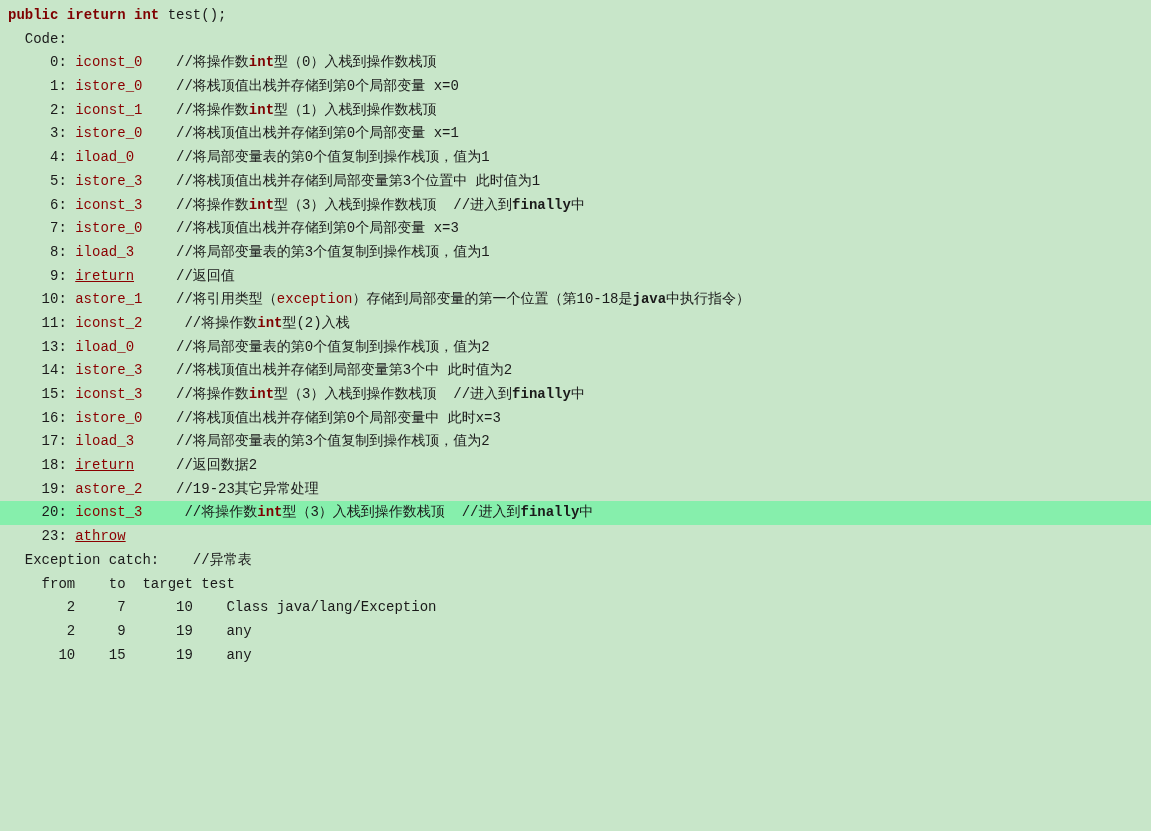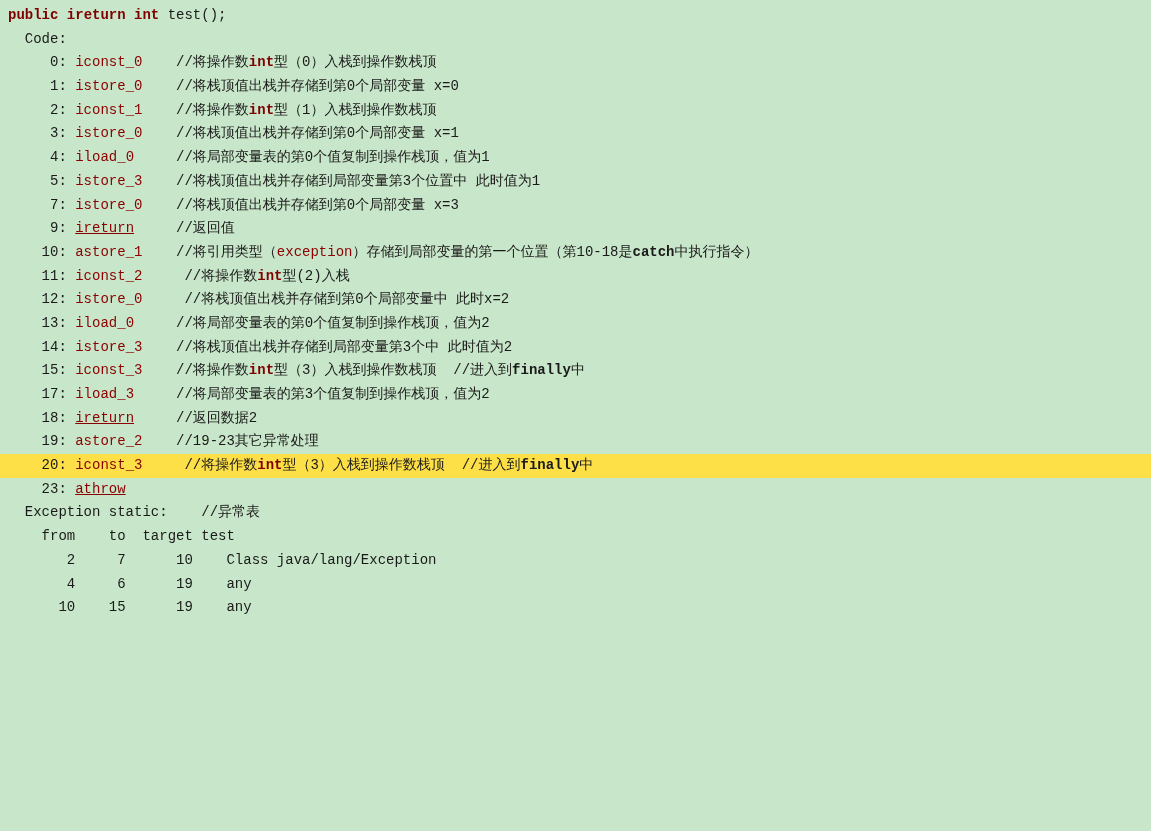--- a/index.html
+++ b/index.html
@@ -24,21 +24,21 @@
     }
 
     .code-line {
       display: block;
       padding: 1px 8px;
       white-space: pre;
       line-height: 1.55;
     }
 
     .code-line.highlighted {
-      background-color: #fde047;
+      background-color: #86efac;
     }
 
     .keyword {
       color: #7f0000;
       font-weight: bold;
     }
 
     .opcode {
       color: #8b0000;
       text-align: center;
@@ -58,33 +58,35 @@
   <span class="code-line"><span class="keyword bold-keyword">public</span> <span class="keyword bold-keyword">ireturn</span> <span class="keyword bold-keyword">int</span> test();</span>
 
   <span class="code-line">  Code:</span>
 
   <span class="code-line">     0: <span class="opcode">iconst_0</span>    //将操作数<span class="keyword bold-keyword">int</span>型（0）入栈到操作数栈顶</span>
   <span class="code-line">     1: <span class="opcode">istore_0</span>    //将栈顶值出栈并存储到第0个局部变量 x=0</span>
   <span class="code-line">     2: <span class="opcode">iconst_1</span>    //将操作数<span class="keyword bold-keyword">int</span>型（1）入栈到操作数栈顶</span>
   <span class="code-line">     3: <span class="opcode">istore_0</span>    //将栈顶值出栈并存储到第0个局部变量 x=1</span>
   <span class="code-line">     4: <span class="opcode">iload_0</span>     //将局部变量表的第0个值复制到操作栈顶，值为1</span>
   <span class="code-line">     5: <span class="opcode">istore_3</span>    //将栈顶值出栈并存储到局部变量第3个位置中 此时值为1</span>
+  <span class="code-line">     6: <span class="opcode">iconst_3</span>    //将操作数<span class="keyword bold-keyword">int</span>型（3）入栈到操作数栈顶  //进入到<span class="bold-keyword">finally</span>中</span>
   <span class="code-line">     7: <span class="opcode">istore_0</span>    //将栈顶值出栈并存储到第0个局部变量 x=3</span>
+  <span class="code-line">     8: <span class="opcode">iload_3</span>     //将局部变量表的第3个值复制到操作栈顶，值为1</span>
   <span class="code-line">     9: <span class="opcode" style="color:#8b0000;text-decoration:underline;">ireturn</span>     //返回值</span>
-  <span class="code-line">    10: <span class="opcode">astore_1</span>    //将引用类型（<span class="opcode">exception</span>）存储到局部变量的第一个位置（第10-18是<span class="bold-keyword">catch</span>中执行指令）</span>
+  <span class="code-line">    10: <span class="opcode">astore_1</span>    //将引用类型（<span class="opcode">exception</span>）存储到局部变量的第一个位置（第10-18是<span class="bold-keyword">java</span>中执行指令）</span>
   <span class="code-line">    11: <span class="opcode">iconst_2</span>     //将操作数<span class="keyword bold-keyword">int</span>型(2)入栈</span>
-  <span class="code-line">    12: <span class="opcode">istore_0</span>     //将栈顶值出栈并存储到第0个局部变量中 此时x=2</span>
   <span class="code-line">    13: <span class="opcode">iload_0</span>     //将局部变量表的第0个值复制到操作栈顶，值为2</span>
   <span class="code-line">    14: <span class="opcode">istore_3</span>    //将栈顶值出栈并存储到局部变量第3个中 此时值为2</span>
   <span class="code-line">    15: <span class="opcode">iconst_3</span>    //将操作数<span class="keyword bold-keyword">int</span>型（3）入栈到操作数栈顶  //进入到<span class="bold-keyword">finally</span>中</span>
+  <span class="code-line">    16: <span class="opcode">istore_0</span>    //将栈顶值出栈并存储到第0个局部变量中 此时x=3</span>
   <span class="code-line">    17: <span class="opcode">iload_3</span>     //将局部变量表的第3个值复制到操作栈顶，值为2</span>
   <span class="code-line">    18: <span class="opcode" style="color:#8b0000;text-decoration:underline;">ireturn</span>     //返回数据2</span>
   <span class="code-line">    19: <span class="opcode">astore_2</span>    //19-23其它异常处理</span>
   <span class="code-line highlighted">    20: <span class="opcode">iconst_3</span>     //将操作数<span class="keyword bold-keyword">int</span>型（3）入栈到操作数栈顶  //进入到<span class="bold-keyword">finally</span>中</span>
   <span class="code-line">    23: <span class="opcode" style="color:#8b0000;text-decoration:underline;font-family:Liberation Mono, monospace;">athrow</span></span>
 
-  <span class="code-line">  Exception static:    //异常表</span>
+  <span class="code-line">  Exception catch:    //异常表</span>
   <span class="code-line">    from    to  target test</span>
   <span class="code-line">       2     7      10    Class java/lang/Exception</span>
-  <span class="code-line">       4     6      19    any</span>
+  <span class="code-line">       2     9      19    any</span>
   <span class="code-line">      10    15      19    any</span>
 
 </div>
 
 </body></html>

